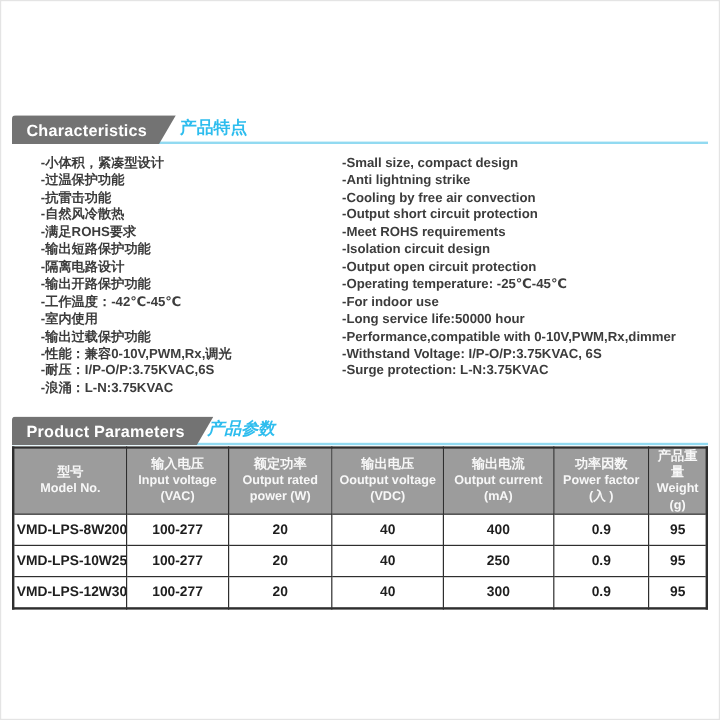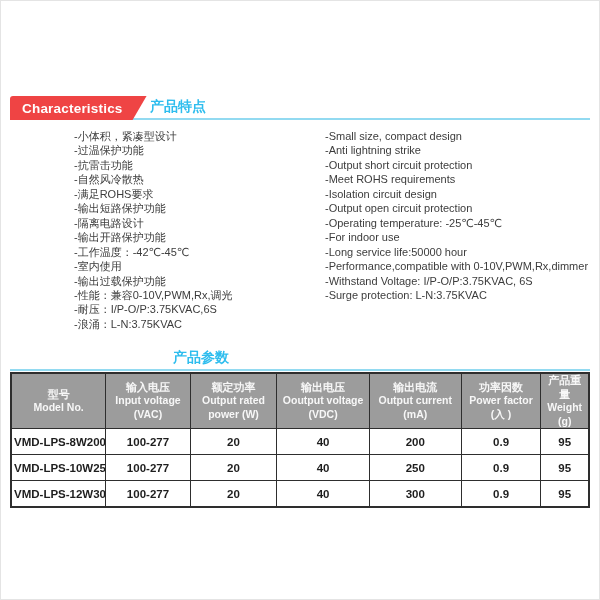--- a/index.html
+++ b/index.html
@@ -17,21 +17,21 @@
   }
 
   
   .sec-head { position: absolute; left: 10px; right: 10px; height: 24px; }
   .sec-underline {
     position: absolute; left: 0; right: 0; bottom: 0; height: 2px;
     background: #92daf1;
   }
   .banner {
     position: absolute; left: 0; top: 0; bottom: 0;
-    background: #ef4444;
+    background: #737373;
     color: #ffffff;
     font-weight: bold;
     font-size: 13.5px;
     display: flex; align-items: center;
     padding: 0 24px 0 12px;
     clip-path: polygon(0 0, 100% 0, calc(100% - 14px) 100%, 0 100%);
     border-radius: 3px 0 0 0;
     white-space: nowrap;
     letter-spacing: 0.2px;
   }
@@ -39,34 +39,33 @@
     position: absolute; top: 0; bottom: 2px;
     display: flex; align-items: center;
     color: #2ebdee;
     font-weight: bold;
     font-size: 14px;
     white-space: nowrap;
   }
   #sec-characteristics { top: 96px; }
   #sec-characteristics .zh-title { left: 140px; }
   #sec-parameters { top: 347px; }
-  #sec-parameters .zh-title { left: 163px; }
+  #sec-parameters .zh-title { left: 163px; font-style: italic; }
 
   
   .feature-lists { position: absolute; top: 129px; left: 10px; right: 10px; }
   .feature-col { position: absolute; top: 0; margin: 0; padding: 0; list-style: none; }
   .feature-col.zh { left: 24px; }
   .feature-col.en { left: 275px; }
   .feature-col li {
     font-size: 11px;
     line-height: 14.45px;
     color: #3c3c3c;
-    font-weight: 400;
-    white-space: nowrap;
-    margin-left: 40px;
+    font-weight: 700;
+    white-space: nowrap;
   }
 
   
   .table-wrap { position: absolute; left: 10px; right: 10px; top: 372px; }
   table.params {
     width: 100%;
     border-collapse: collapse;
     table-layout: fixed;
     border: 2px solid #2e2e2e;
   }
@@ -118,35 +117,37 @@
     <li>-工作温度：-42℃-45℃</li>
     <li>-室内使用</li>
     <li>-输出过载保护功能</li>
     <li>-性能：兼容0-10V,PWM,Rx,调光</li>
     <li>-耐压：I/P-O/P:3.75KVAC,6S</li>
     <li>-浪涌：L-N:3.75KVAC</li>
   </ul>
   <ul class="feature-col en">
     <li>-Small size, compact design</li>
     <li>-Anti lightning strike</li>
+    <li>-Cooling by free air convection</li>
     <li>-Output short circuit protection</li>
     <li>-Meet ROHS requirements</li>
     <li>-Isolation circuit design</li>
     <li>-Output open circuit protection</li>
     <li>-Operating temperature: -25℃-45℃</li>
     <li>-For indoor use</li>
     <li>-Long service life:50000 hour</li>
     <li>-Performance,compatible with 0-10V,PWM,Rx,dimmer</li>
     <li>-Withstand Voltage: I/P-O/P:3.75KVAC, 6S</li>
     <li>-Surge protection: L-N:3.75KVAC</li>
   </ul>
 </div>
 
 <div class="sec-head" id="sec-parameters">
   <div class="sec-underline"></div>
+  <div class="banner">Product Parameters</div>
   <div class="zh-title">产品参数</div>
 </div>
 
 <div class="table-wrap">
   <table class="params">
     <colgroup>
       <col style="width:16.4%">
         <col style="width:14.6%">
         <col style="width:15.0%">
       <col style="width:16.0%">
@@ -192,21 +193,21 @@
           <span class="hl">(g)</span>
         </th>
       </tr>
     </thead>
     <tbody>
       <tr>
         <td>VMD-LPS-8W200C</td>
         <td>100-277</td>
         <td>20</td>
         <td>40</td>
-        <td>200</td>
+        <td>400</td>
         <td>0.9</td>
         <td>95</td>
       </tr>
       <tr>
         <td>VMD-LPS-10W250C</td>
         <td>100-277</td>
         <td>20</td>
         <td>40</td>
         <td>250</td>
         <td>0.9</td>

